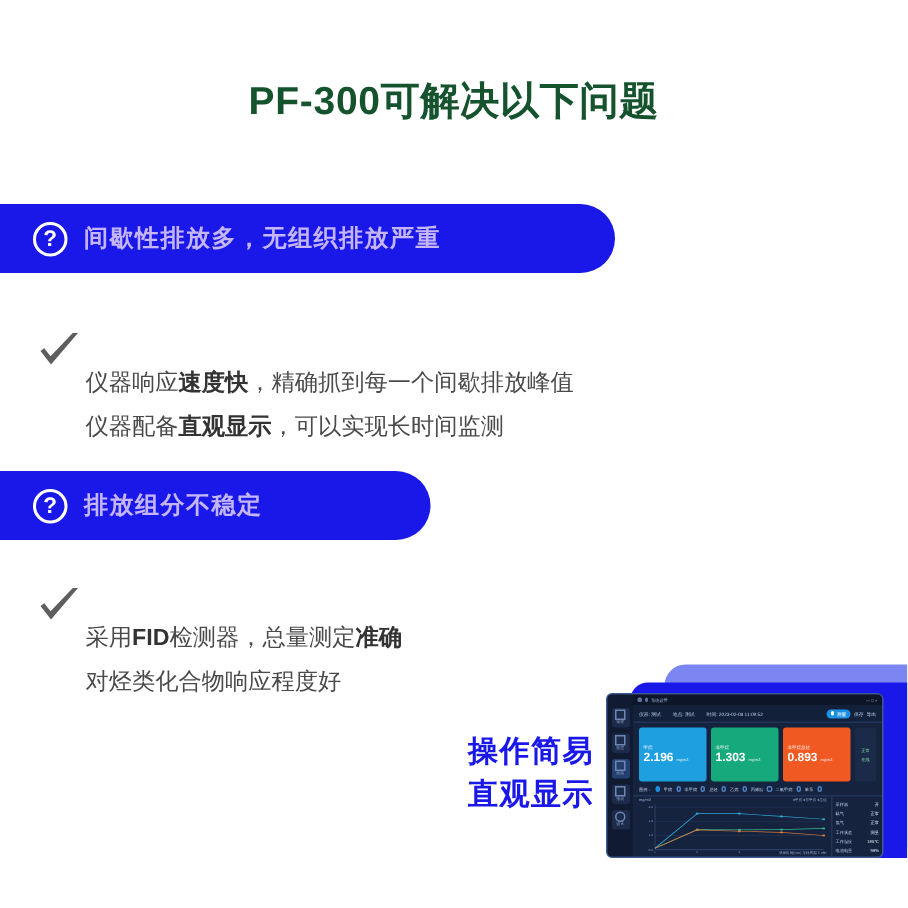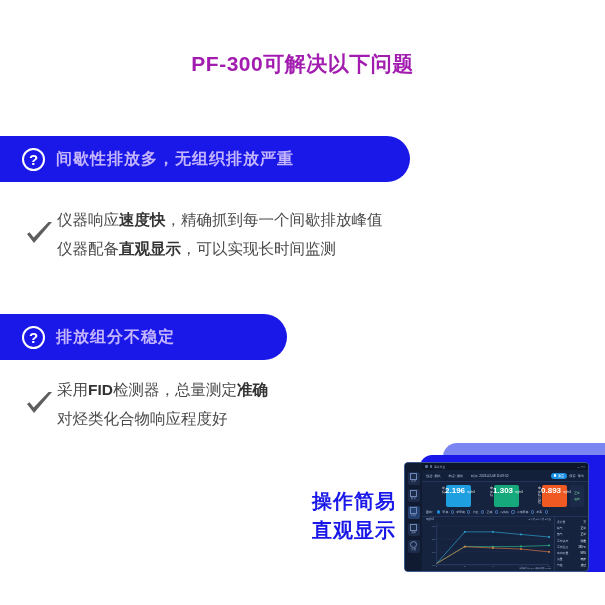--- a/index.html
+++ b/index.html
@@ -9,21 +9,21 @@
     font-family:"Liberation Sans","DejaVu Sans",sans-serif;
     overflow:hidden;
     position:relative;
   }
   #page{position:relative;width:605px;height:605px;overflow:hidden;background:#fff;}
 
   
   .page-title{
     position:absolute;left:0;top:50px;width:605px;
     text-align:center;
-    font-size:21px;font-weight:bold;color:#a21caf;
+    font-size:26px;font-weight:bold;color:#14532d;
     letter-spacing:0.5px;
   }
 
   
   .banner{
     position:absolute;left:0;
     height:46px;
     background:#1a18e8;
     border-top-right-radius:23px;
     border-bottom-right-radius:23px;
@@ -44,21 +44,21 @@
     white-space:nowrap;
   }
   #banner-1{top:136px;width:410px;}
   #banner-2{top:314px;width:287px;}
 
   
   .bullet-block{position:absolute;display:flex;align-items:flex-start;}
   .check-icon{
     width:30px;height:30px;flex:0 0 30px;margin-top:10px;margin-right:3px;
   }
-  .bullet-lines{display:flex;flex-direction:column;gap:4px;}
+  .bullet-lines{display:flex;flex-direction:column;gap:4px;margin-top:36px;}
   .bullet-line{
     font-size:15.5px;color:#4a4a4a;line-height:1.6;white-space:nowrap;
   }
   .bullet-line b{font-weight:bold;color:#333;}
   #bullets-1{left:24px;top:208px;}
   #bullets-2{left:24px;top:378px;}
 
   
   .panel-back{
     position:absolute;left:443px;top:443px;width:162px;height:122px;
@@ -109,22 +109,22 @@
   .pill{
     background:#1a8fe3;color:#fff;font-size:3.2px;border-radius:4px;
     padding:1px 3px;display:flex;align-items:center;gap:1.5px;white-space:nowrap;
   }
   .pill .dot{width:2.5px;height:2.5px;border-radius:50%;background:#fff;}
   .tool-end{font-size:3.2px;color:#b9cbe8;}
   .dev-cards{
     display:flex;gap:3px;padding:3px 4px 2px 4px;align-items:stretch;
   }
   .card{
-    flex:1;border-radius:2px;padding:2px 3px;min-width:0;color:#fff;
-    display:flex;justify-content:center;margin-left:20px;
+    flex:1;border-radius:2px;padding:12px 3px;min-width:0;color:#fff;
+    display:flex;flex-direction:column;justify-content:center;
   }
   .card .c-label{font-size:3px;opacity:.92;line-height:1.2;}
   .card .c-valrow{display:flex;align-items:baseline;gap:2px;}
   .card .c-val{font-size:8px;font-weight:bold;line-height:1.05;}
   .card .c-unit{font-size:2.6px;opacity:.85;}
   .side-box{
     width:14px;flex:0 0 14px;background:#1b2a48;border-radius:2px;
     display:flex;flex-direction:column;align-items:center;justify-content:center;gap:2px;
   }
   .side-box span{font-size:2.8px;color:#7ee0a4;}

